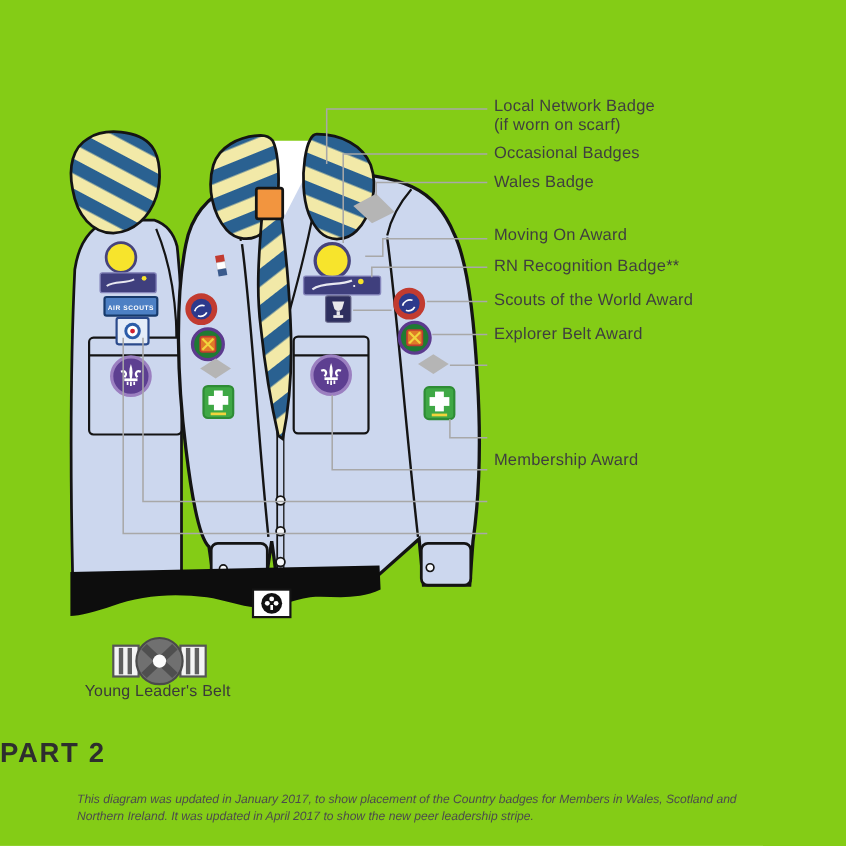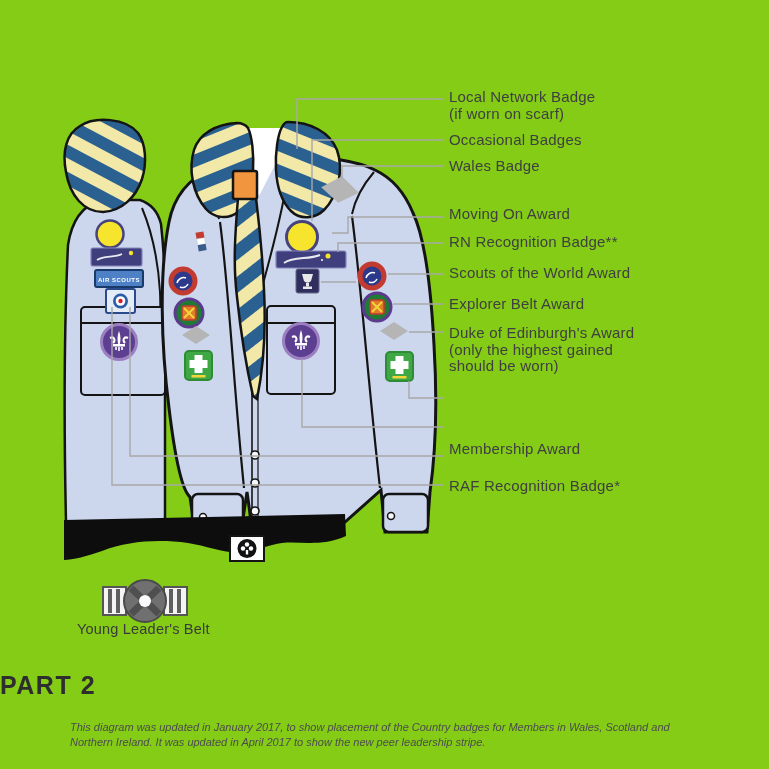--- a/index.html
+++ b/index.html
@@ -236,23 +236,19 @@
   </svg>
 
   <div class="label" style="top:89px">Local Network Badge
 (if worn on scarf)</div>
   <div class="label" style="top:132px">Occasional Badges</div>
   <div class="label" style="top:158px">Wales Badge</div>
   <div class="label" style="top:206px">Moving On Award</div>
   <div class="label" style="top:234px">RN Recognition Badge**</div>
   <div class="label" style="top:265px">Scouts of the World Award</div>
   <div class="label" style="top:296px">Explorer Belt Award</div>
-  <div class="label" style="top:325px">Duke of Edinburgh's Award
-(only the highest gained
-should be worn)</div>
-  <div class="label" style="top:441px">Membership Award</div>
-  <div class="label" style="top:478px">RAF Recognition Badge*</div>
+  <div class="label" style="top:411px">Membership Award</div>
 
   <div id="belt-caption">Young Leader's Belt</div>
   <div id="part-title">PART 2</div>
   <div id="footnote">This diagram was updated in January 2017, to show placement of the Country badges for Members in Wales, Scotland and
 Northern Ireland. It was updated in April 2017 to show the new peer leadership stripe.</div>
 </div>
 
 </body></html>

